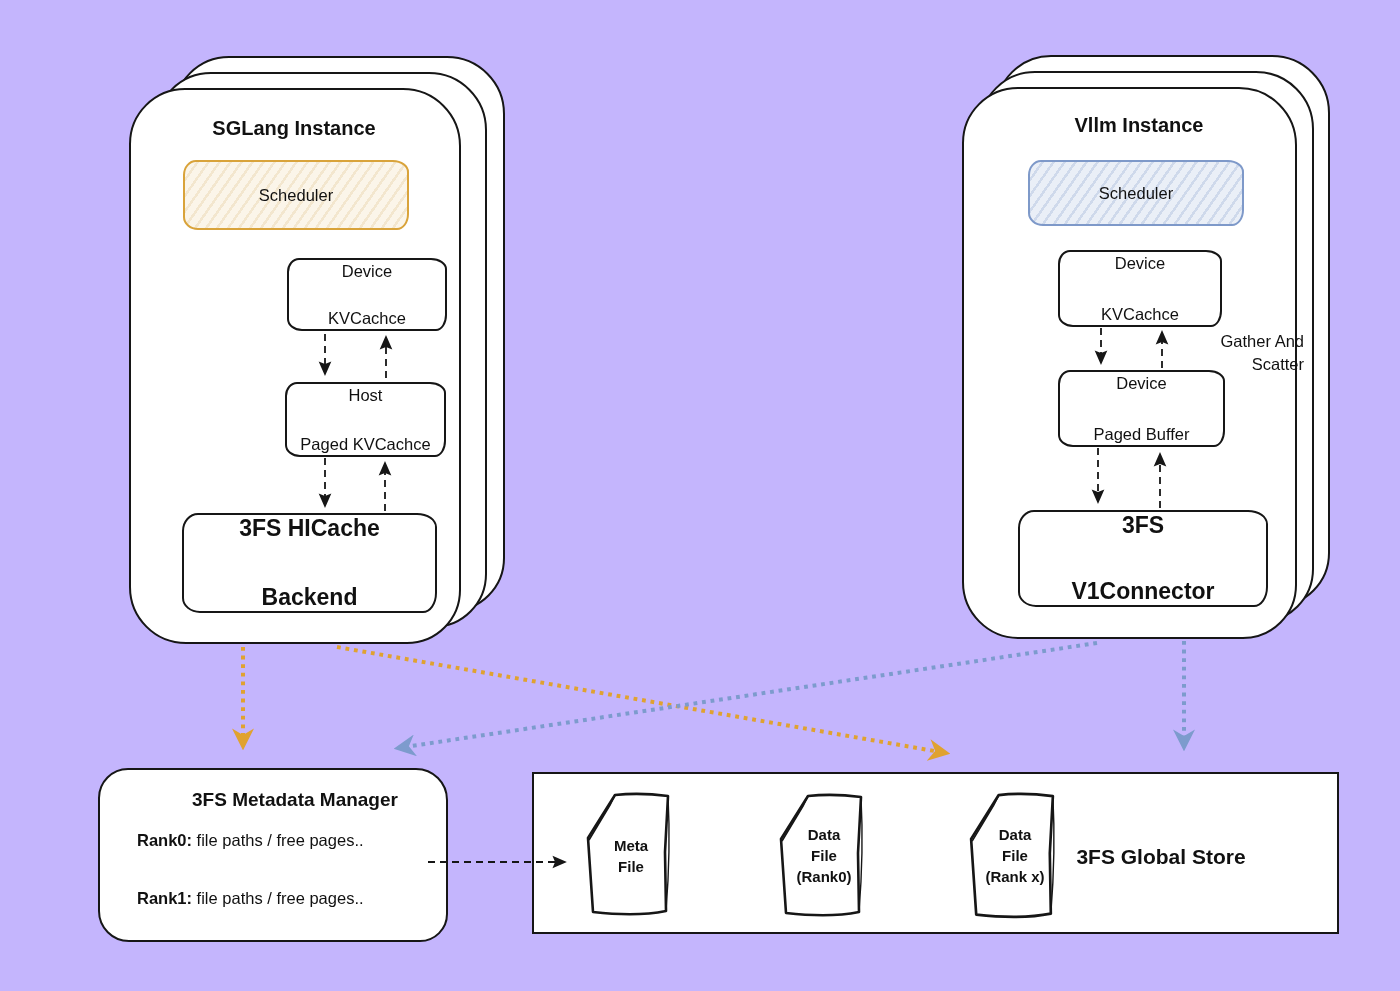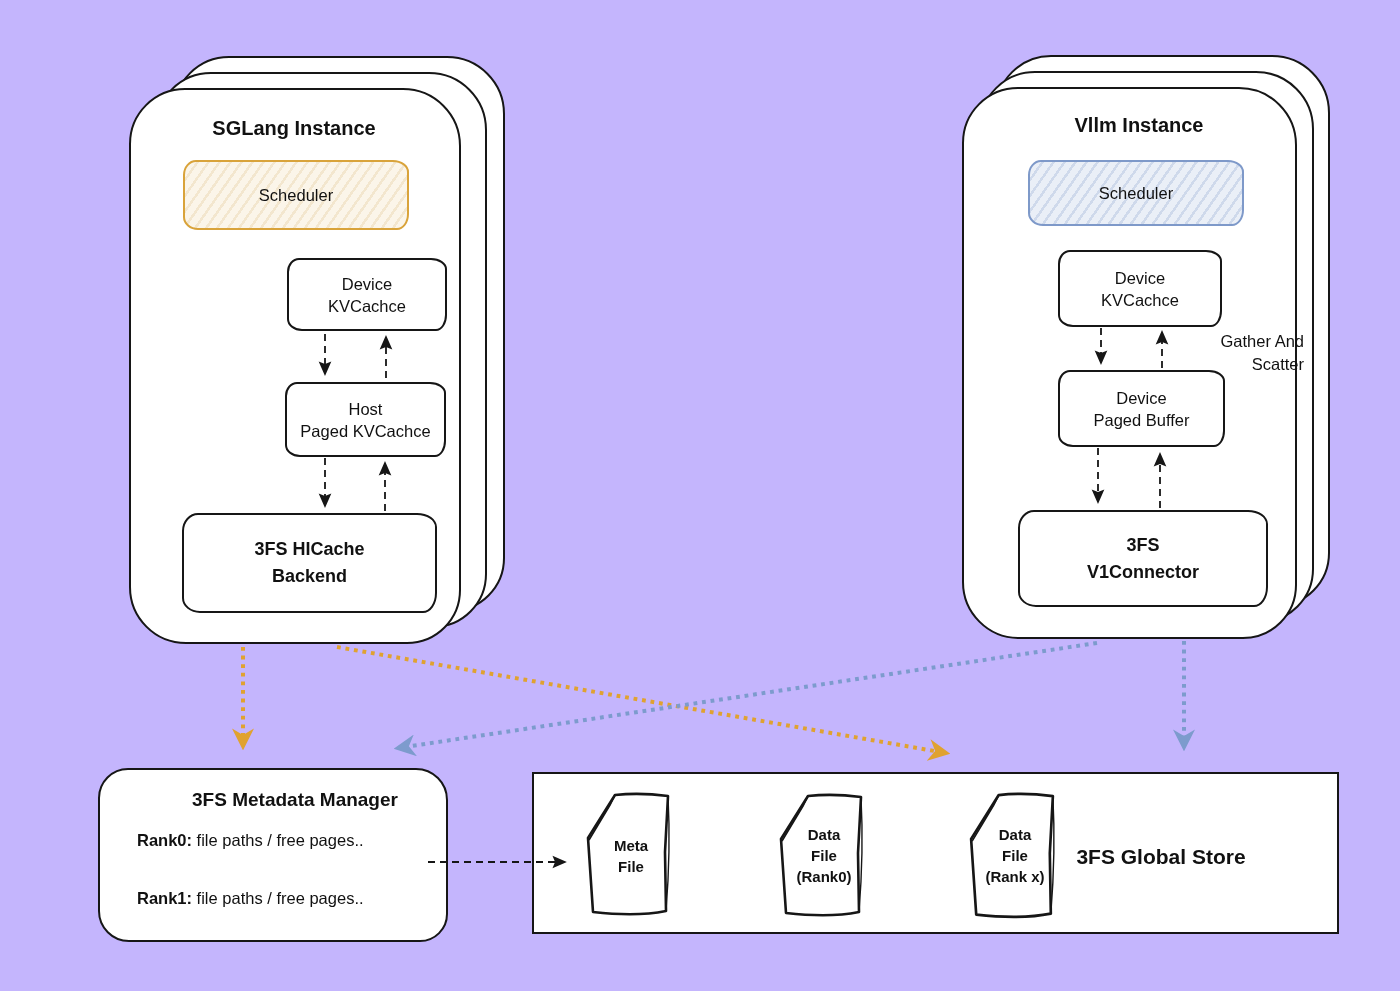--- a/index.html
+++ b/index.html
@@ -8,27 +8,27 @@
     font-family:"Liberation Sans","DejaVu Sans",sans-serif;color:#111;padding-left:17px;
   }
   
   .card-layer{
     position:absolute;background:#ffffff;border:2px solid var(--ink,#161616);
     border-radius:56px 58px 54px 57px;
   }
   
   .bx{
     position:absolute;background:#ffffff;border:2px solid var(--ink,#161616);
-    display:flex;flex-direction:column;align-items:center;justify-content:center;
+    display:flex;flex-direction:column;align-items:center;justify-content:space-between;
     text-align:center;font-size:16.5px;line-height:22px;
   }
   .r-sm{border-radius:6px 9px 7px 10px / 9px 6px 10px 7px;}
   .r-md{border-radius:12px 16px 11px 15px / 14px 11px 16px 12px;}
   .r-lg{border-radius:16px 20px 14px 18px / 18px 14px 20px 15px;}
-  .bold-lg{font-weight:bold;font-size:18px;line-height:27px;}
+  .bold-lg{font-weight:bold;font-size:23px;line-height:27px;}
   .card-title{
     position:absolute;font-weight:bold;font-size:20px;text-align:center;
   }
   .sched{
     position:absolute;display:flex;align-items:center;justify-content:center;
     font-size:16.5px;
   }
   .sched-orange{
     border:2.5px solid var(--orange-border,#d9a33a);
     border-radius:13px 16px 12px 15px / 15px 12px 16px 13px;

